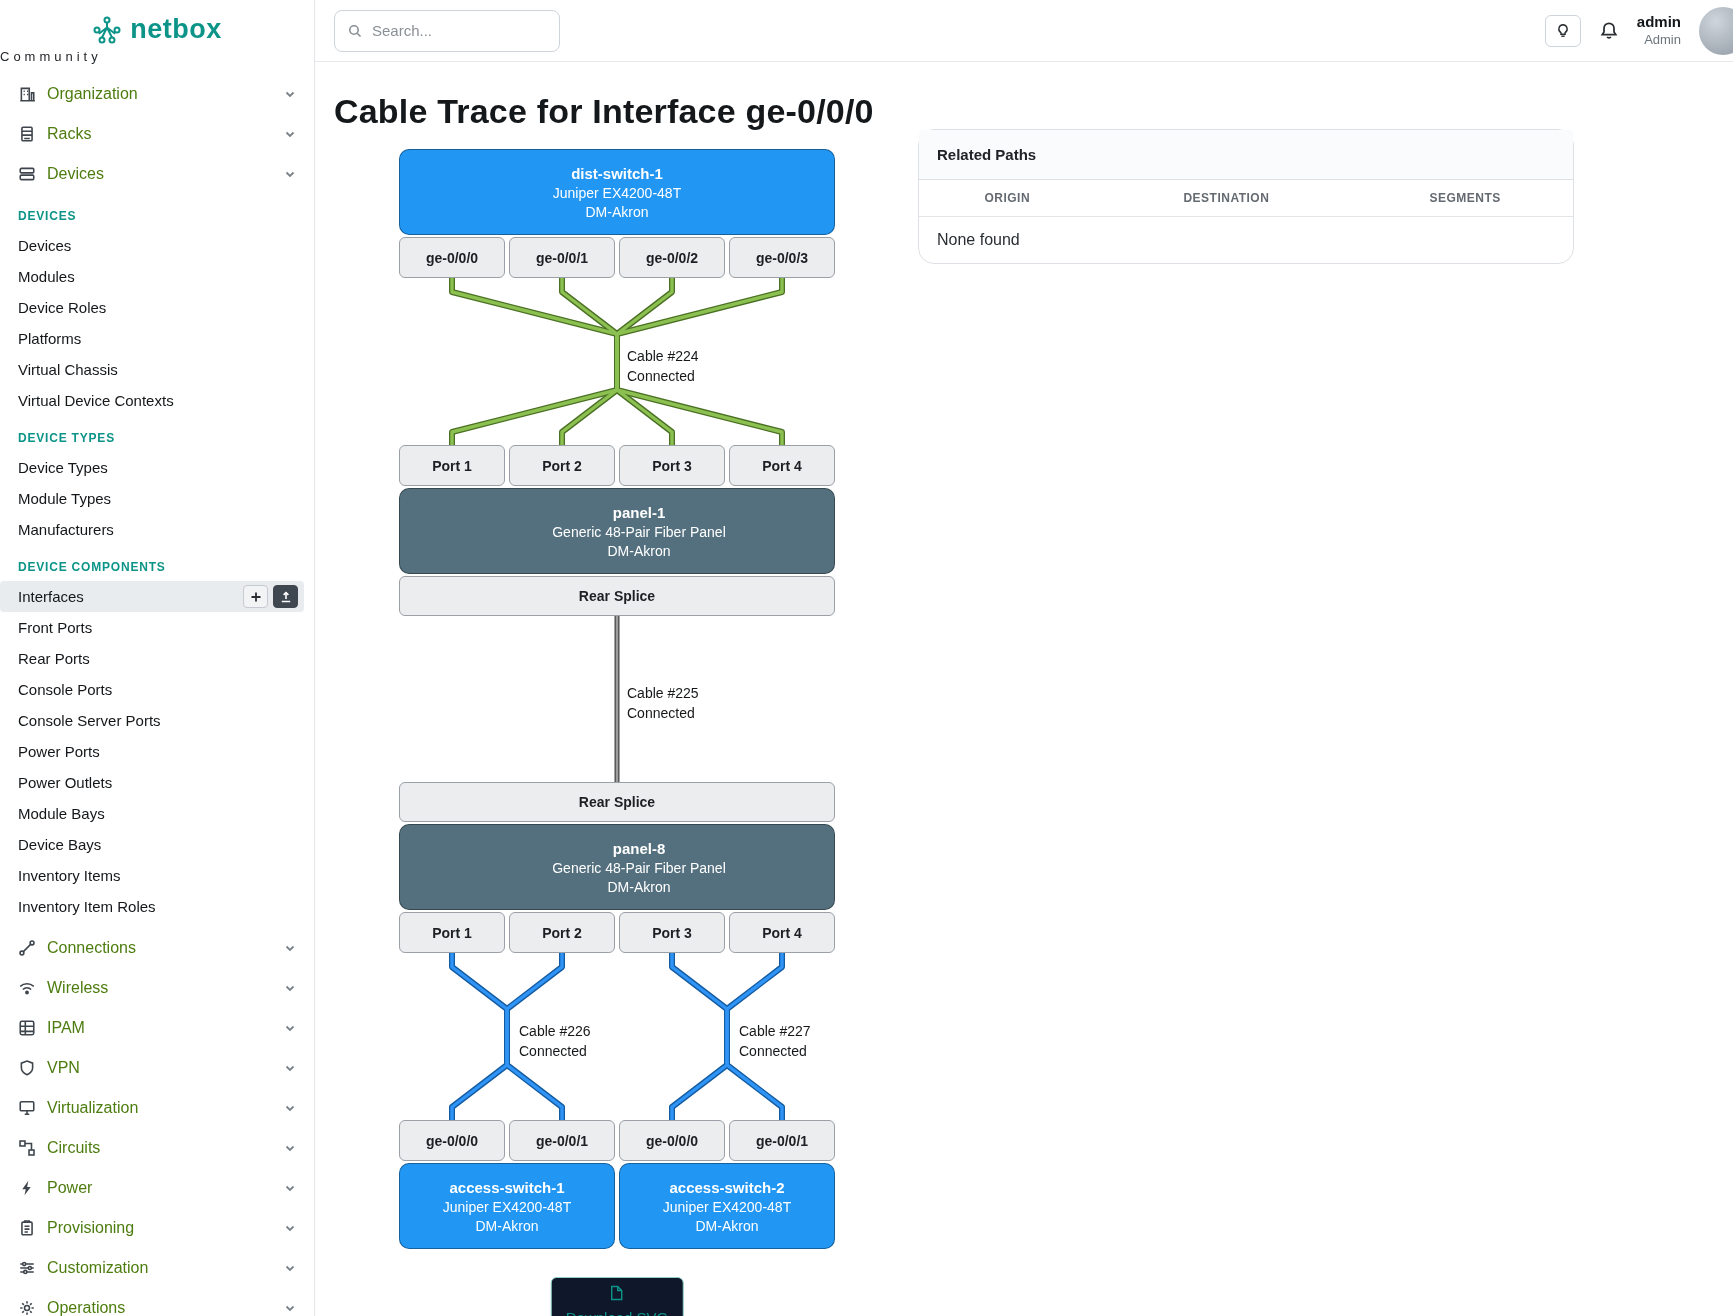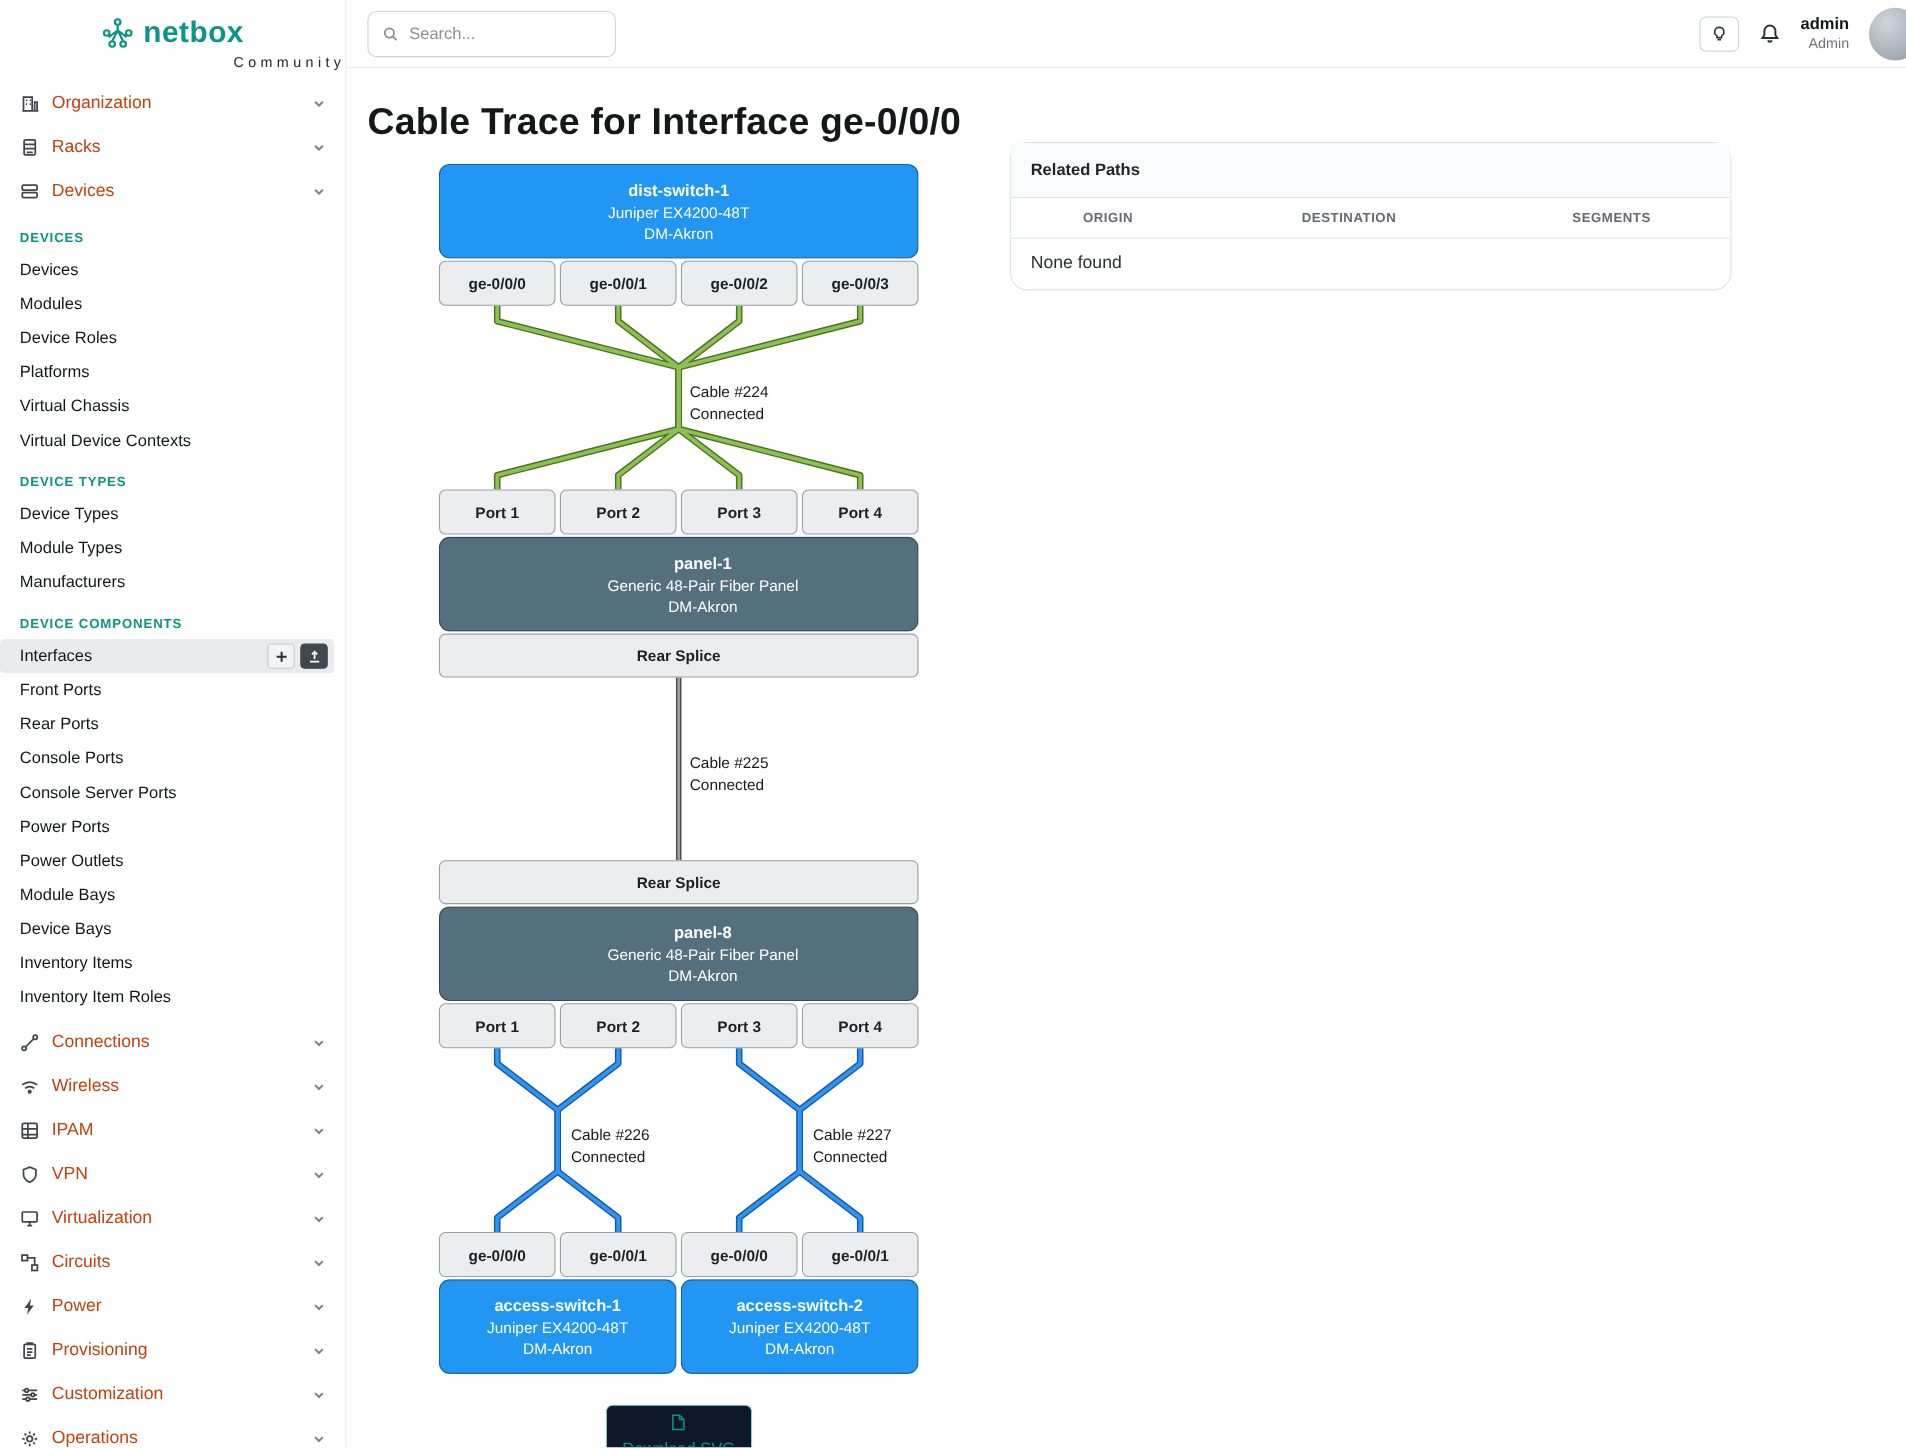--- a/index.html
+++ b/index.html
@@ -12,29 +12,29 @@
   }
 
   
   .sidebar {
     width: 315px; min-width: 315px; height: 100%;
     border-right: 1px solid #e4e7ea;
     background: #ffffff;
     padding-top: 14px;
     overflow: hidden;
   }
-  .brand { text-align: right; margin-bottom: 10px; }
+  .brand { text-align: left; margin-bottom: 10px; }
   .brand-row { display: flex; align-items: center; justify-content: center; gap: 8px; }
   .brand-word { font-size: 27px; font-weight: 700; color: #0d9488; letter-spacing: .5px; }
   .brand-sub { font-size: 13px; letter-spacing: 4px; color: #23262a; margin-top: 4px; font-weight: 500; }
 
   .nav-item {
     display: flex; align-items: center; gap: 11px;
     height: 40px; padding: 0 18px;
-    font-size: 16px; color: #c2410c; cursor: pointer;
+    font-size: 16px; color: #4d7c0f; cursor: pointer;
   }
   .nicon { width: 18px; height: 18px; color: #3e454d; display: flex; align-items: center; justify-content: center; }
   .nicon svg { display: block; }
   .nlabel { flex: 0 0 auto; }
   .chev { margin-left: auto; display: flex; }
   .chev svg { display: block; }
 
   .section-label {
     padding: 15px 18px 7px 18px;
     font-size: 12px; font-weight: 700; letter-spacing: .8px;

